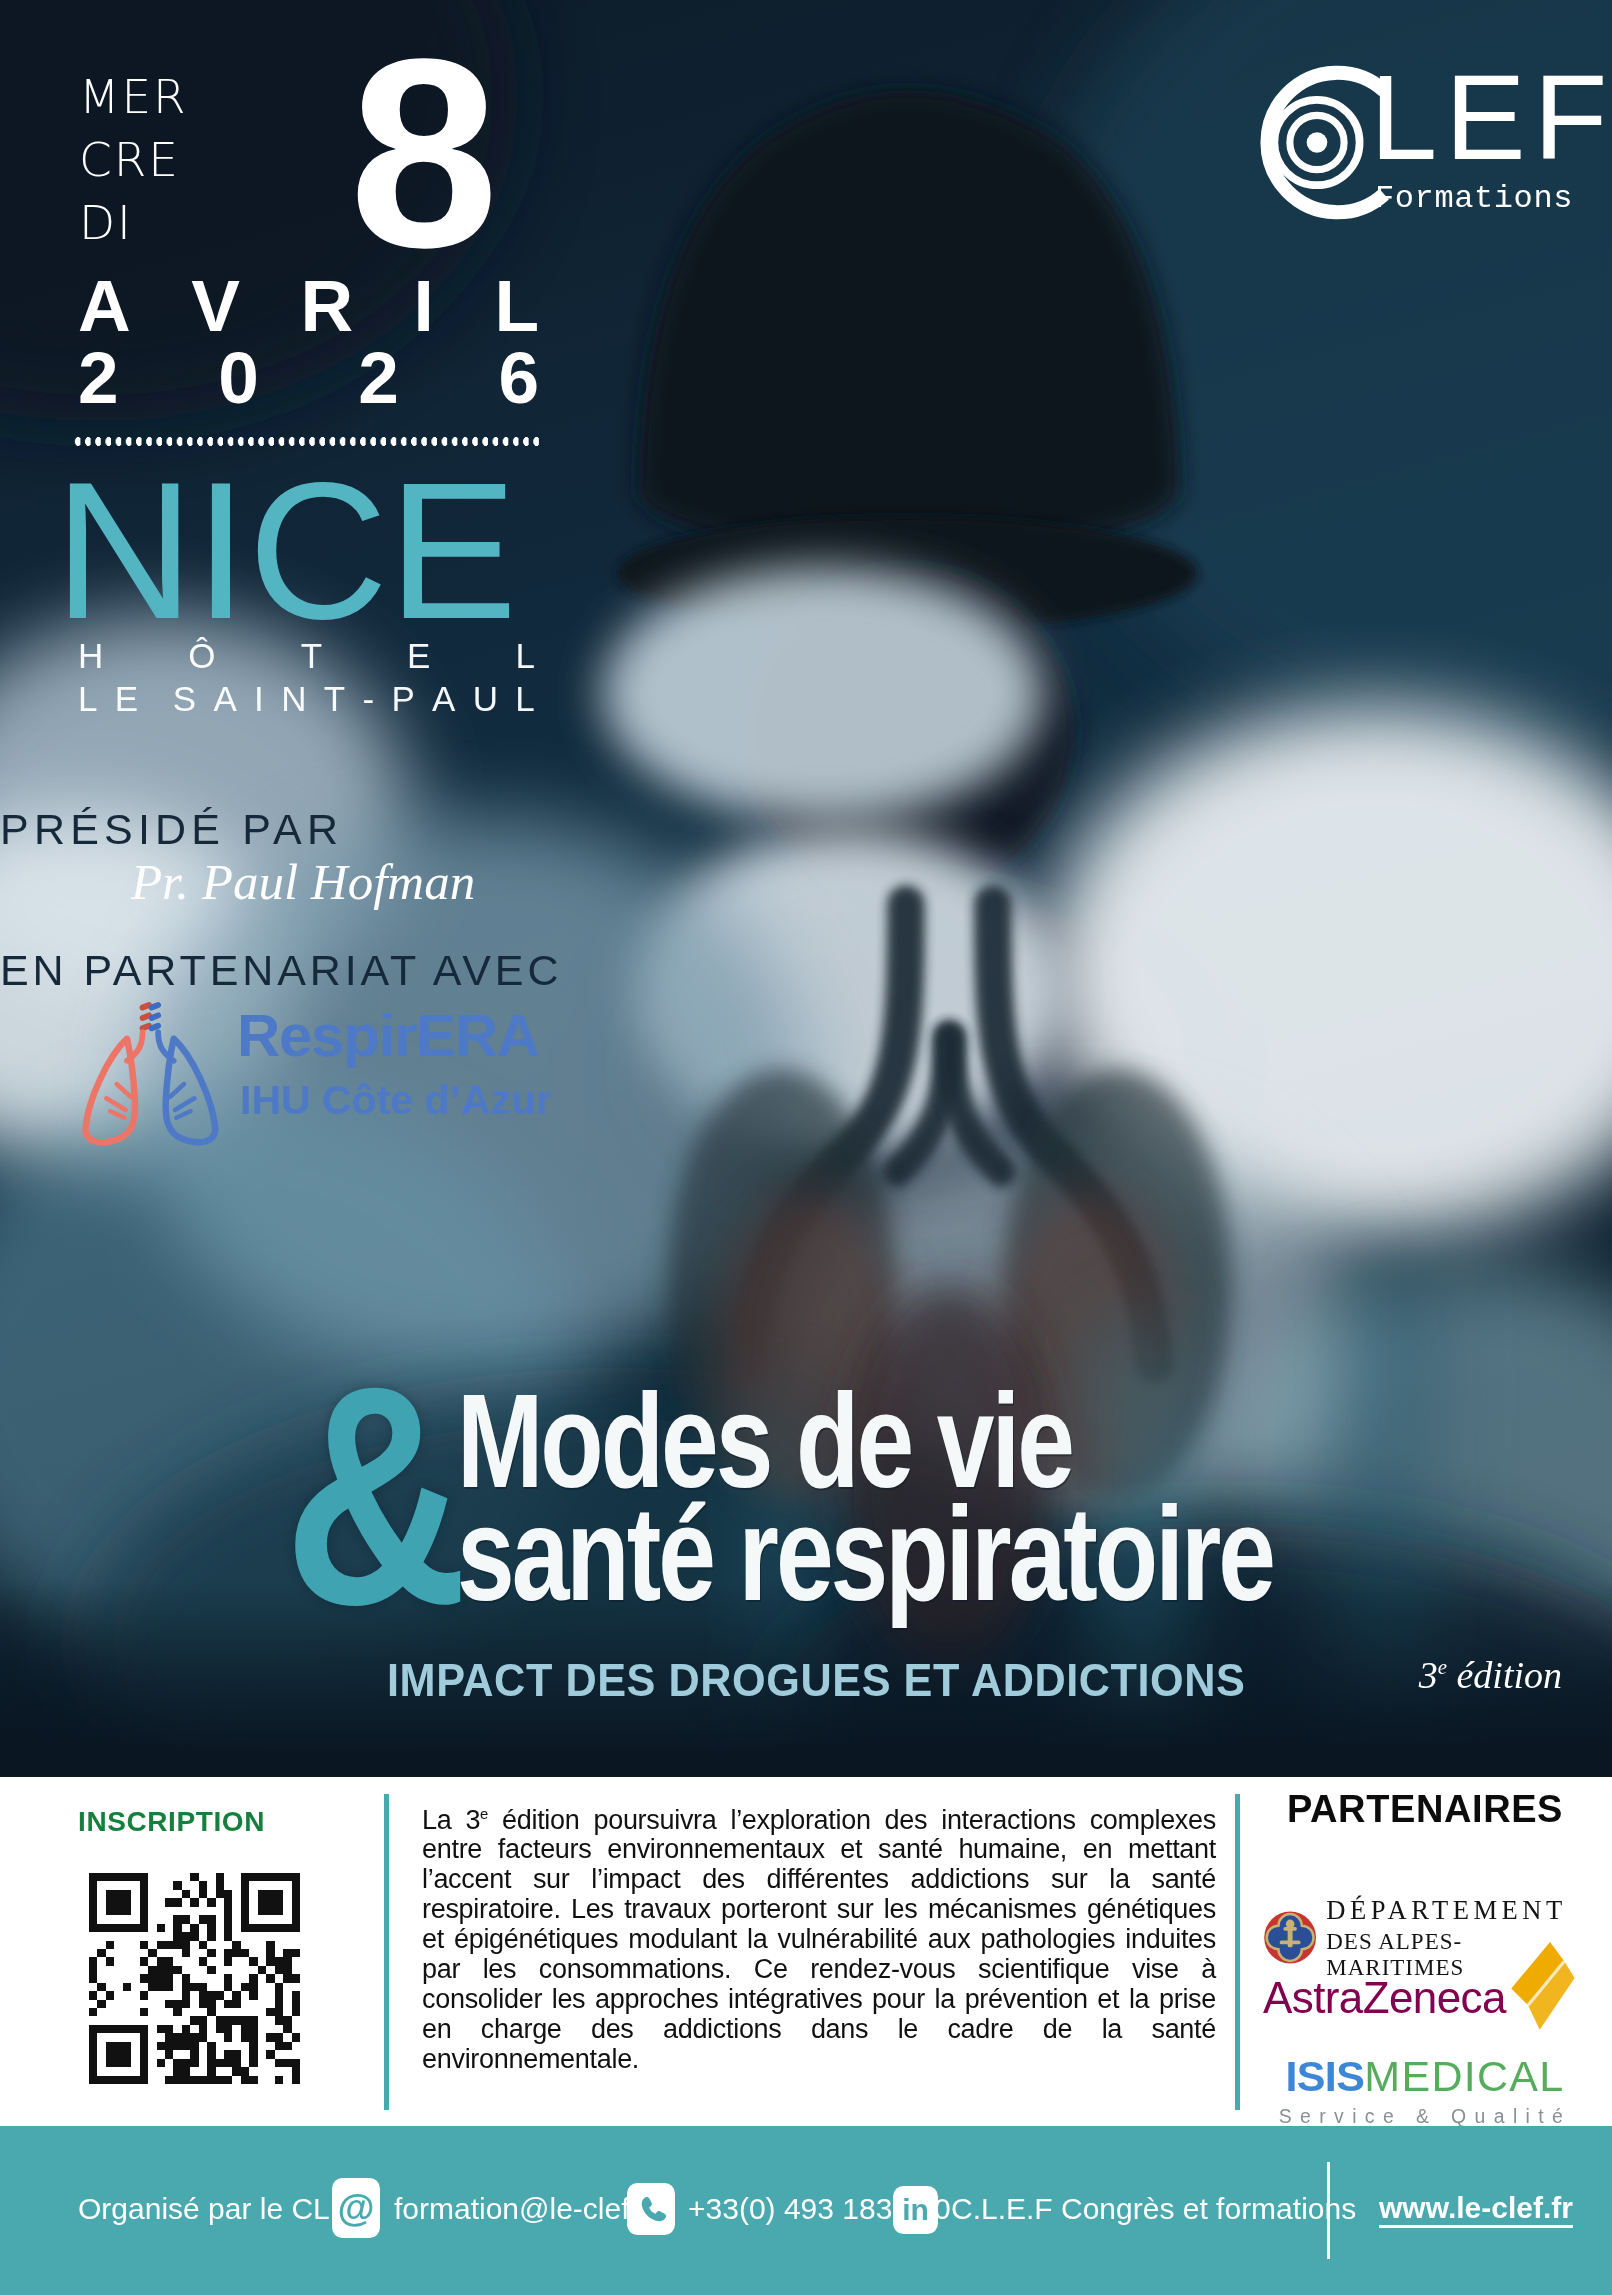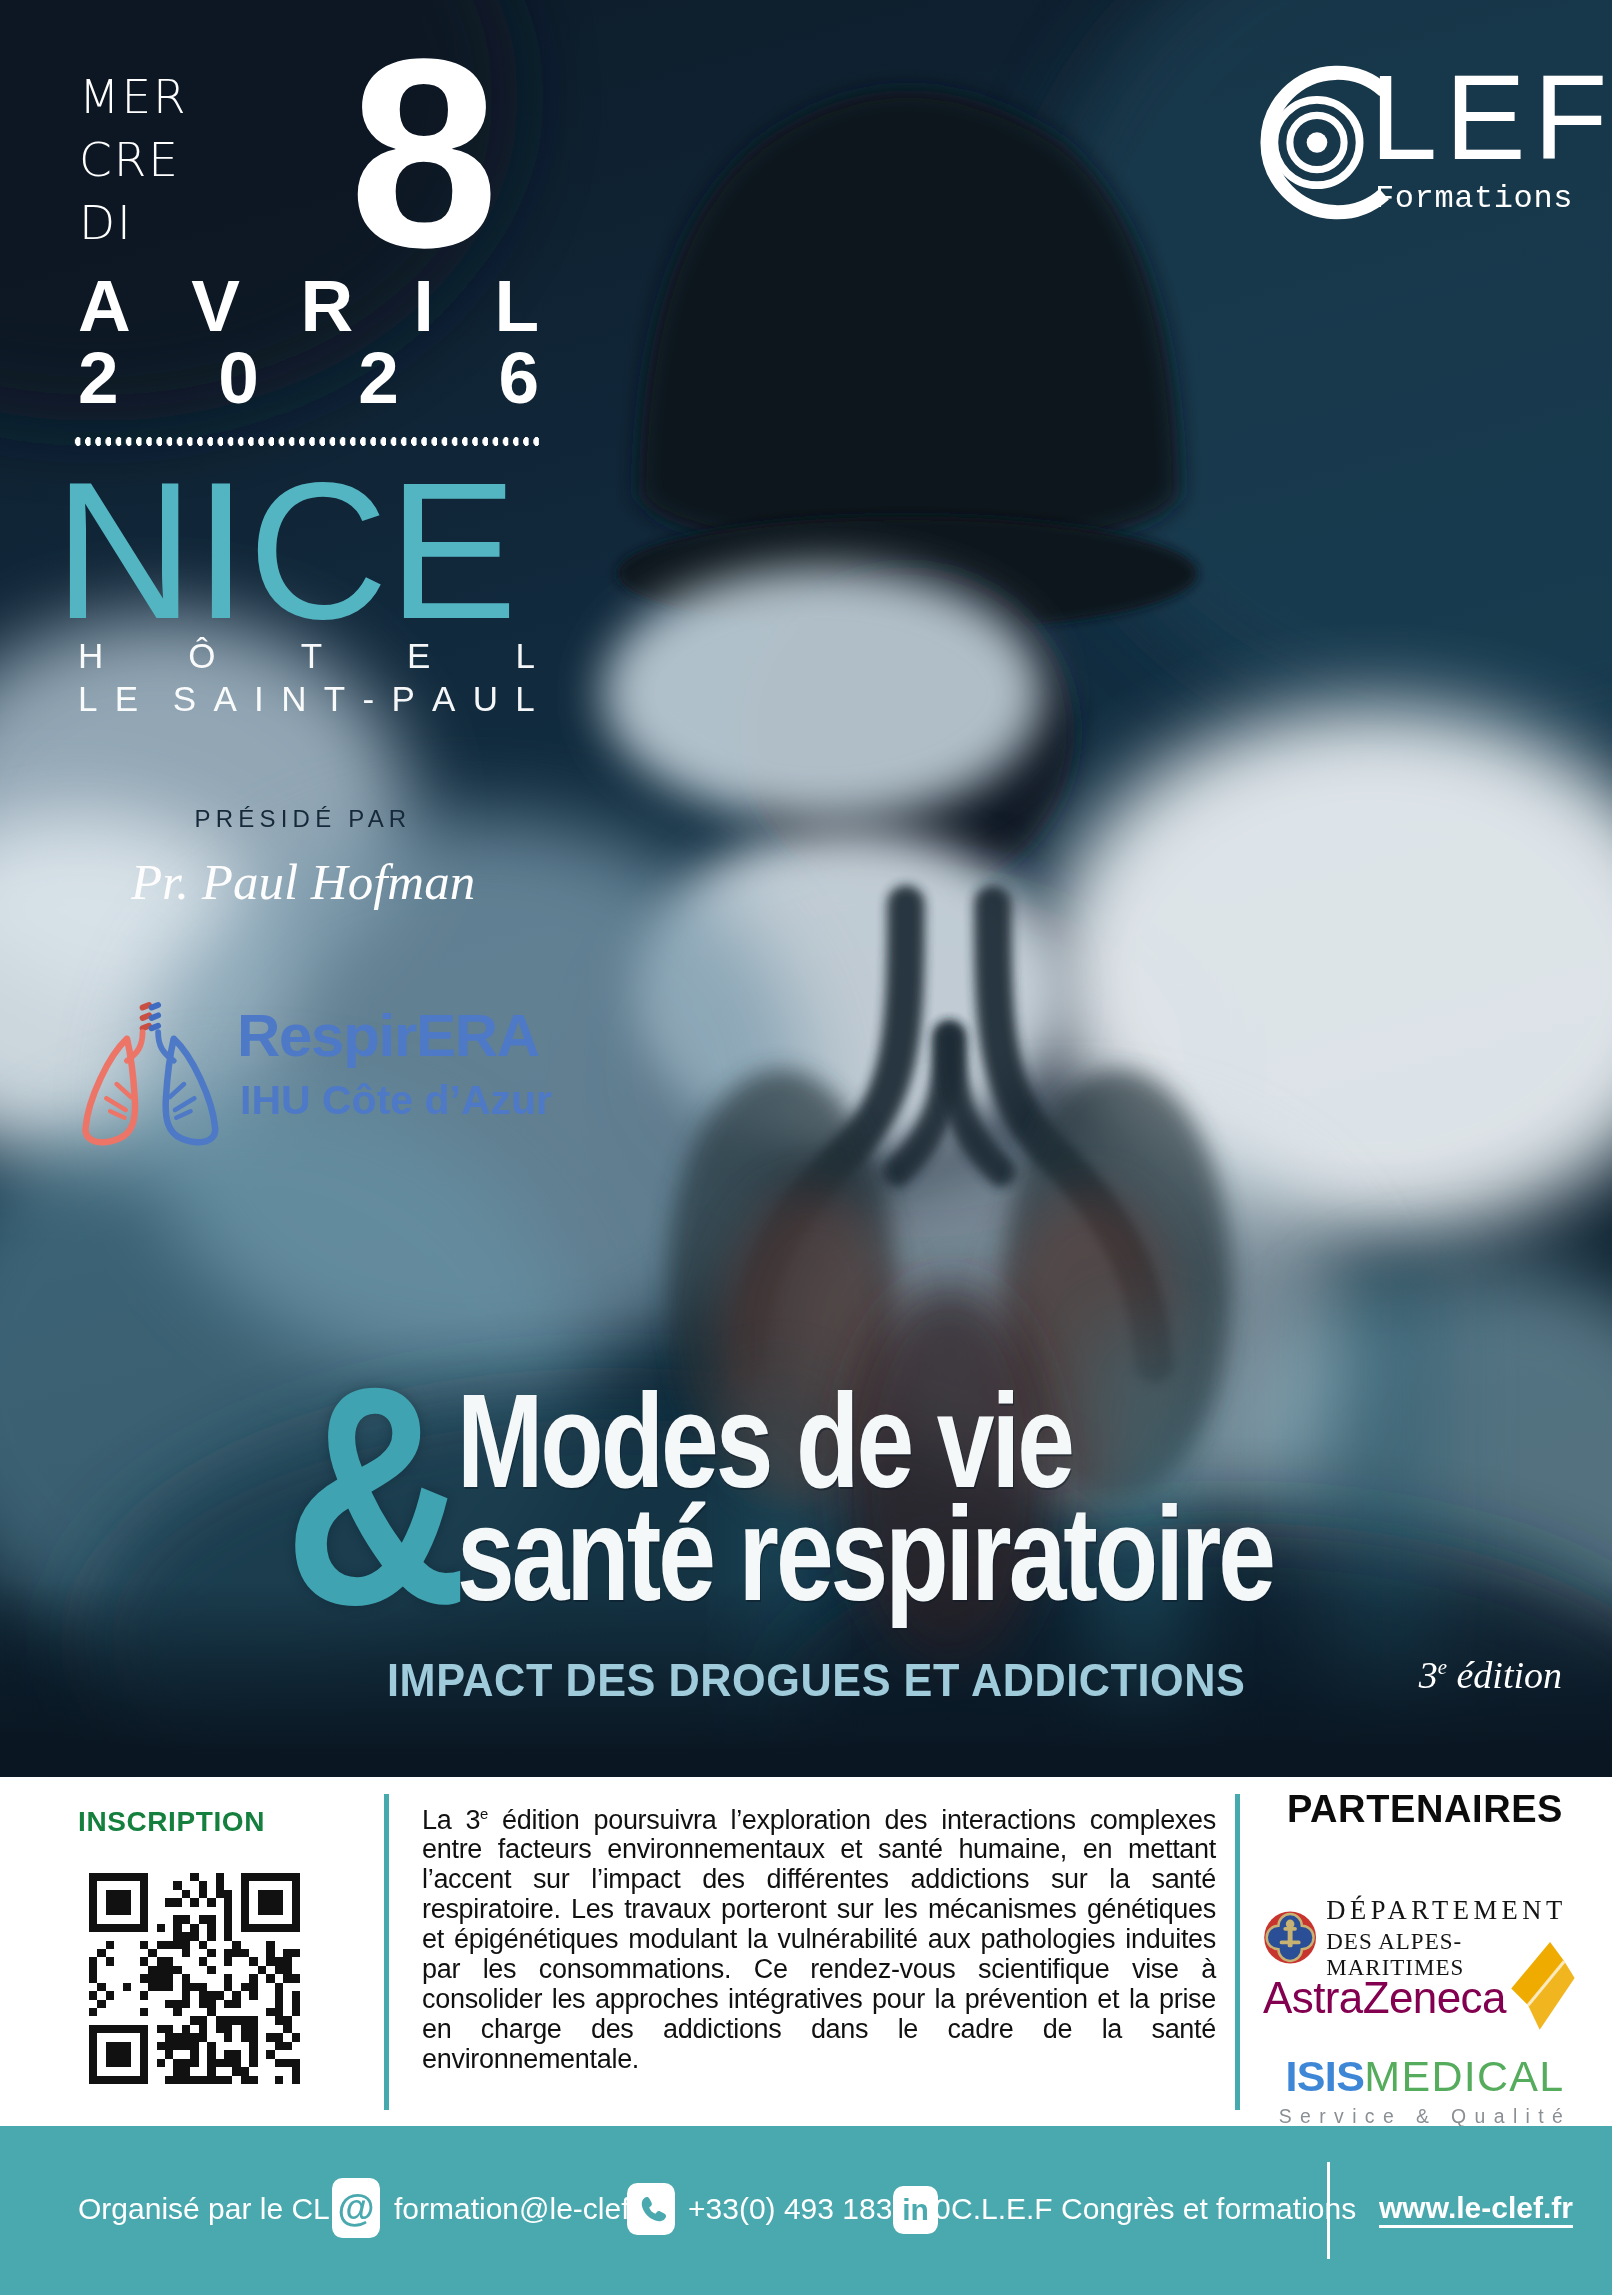--- a/index.html
+++ b/index.html
@@ -31,21 +31,21 @@
   .clef .lef{position:absolute;left:123px;top:-7.8px;font-size:121px;font-weight:300;letter-spacing:7.8px;line-height:1;}
   .clef .sub{position:absolute;left:128px;top:115px;font-size:32px;font-weight:400;letter-spacing:0.6px;font-family:Liberation Mono, monospace;}
 
   
   .city{left:54px;top:454px;font-size:194px;font-weight:300;letter-spacing:0px;color:var(--nice);line-height:1;
     font-family:"Liberation Sans",sans-serif;}
   .venue1{left:78px;top:636px;width:457px;font-size:35px;font-weight:300;opacity:.96;}
   .venue2{left:78px;top:679px;width:457px;font-size:35px;font-weight:300;opacity:.96;}
 
   
-  .plabel{left:0;width:606px;text-align:center;color:var(--navy);font-size:24px;font-weight:500;letter-spacing:5.2px;}
+  .plabel{left:0;width:606px;text-align:left;color:var(--navy);font-size:43px;font-weight:500;letter-spacing:5.2px;}
   .presided{top:805px;}
   .pname{left:0;top:853px;width:606px;text-align:center;color:#fdfdfd;
     font-family:"Liberation Serif",serif;font-style:italic;font-size:51px;font-weight:500;}
   .partnership{top:946px;letter-spacing:3.9px;}
   .respirera{left:70px;top:1001px;width:505px;height:152px;}
   .resp-name{position:absolute;left:167px;top:0px;color:var(--respirera);font-size:60px;font-weight:700;letter-spacing:-1.3px;}
   .resp-sub{position:absolute;left:170px;top:76px;color:var(--respirera);font-size:41px;font-weight:600;letter-spacing:0px;}
 
   
   .amp{left:284px;top:1340px;font-size:311px;font-weight:700;color:var(--amp);line-height:1;
@@ -229,20 +229,21 @@
       <span>T</span>
       <span>-</span>
       <span>P</span>
       <span>A</span>
       <span>U</span>
       <span>L</span>
     </div>
 
   <div class="abs plabel presided">PRÉSIDÉ PAR</div>
   <div class="abs pname">Pr. Paul Hofman</div>
+  <div class="abs plabel partnership">EN PARTENARIAT AVEC</div>
 
   <div class="abs respirera">
     <svg width="162" height="146" viewBox="0 0 250 225">
       <g stroke-linecap="round" stroke-linejoin="round" fill="none">
         <path d="M112 10 l10 -4 M112 26 l10 -4 M112 42 l10 -4" stroke="#c94f43" stroke-width="9"></path>
         <path d="M126 10 l10 -4 M126 26 l10 -4 M126 42 l10 -4" stroke="#3f6cc0" stroke-width="9"></path>
         <path d="M112 48 C112 70 104 80 88 92" stroke="var(--lungCoral)" stroke-width="9"></path>
         <path d="M136 48 C136 70 144 80 160 92" stroke="var(--respirera)" stroke-width="9"></path>
         <path d="M88 58 C60 84 28 150 24 196 C22 220 52 222 76 212 C96 204 102 184 100 150 C98 116 94 84 88 58 Z" stroke="var(--lungCoral)" stroke-width="10"></path>
         <path d="M160 58 C188 84 220 150 224 196 C226 220 196 222 172 212 C152 204 146 184 148 150 C150 116 154 84 160 58 Z" stroke="var(--respirera)" stroke-width="10"></path>

